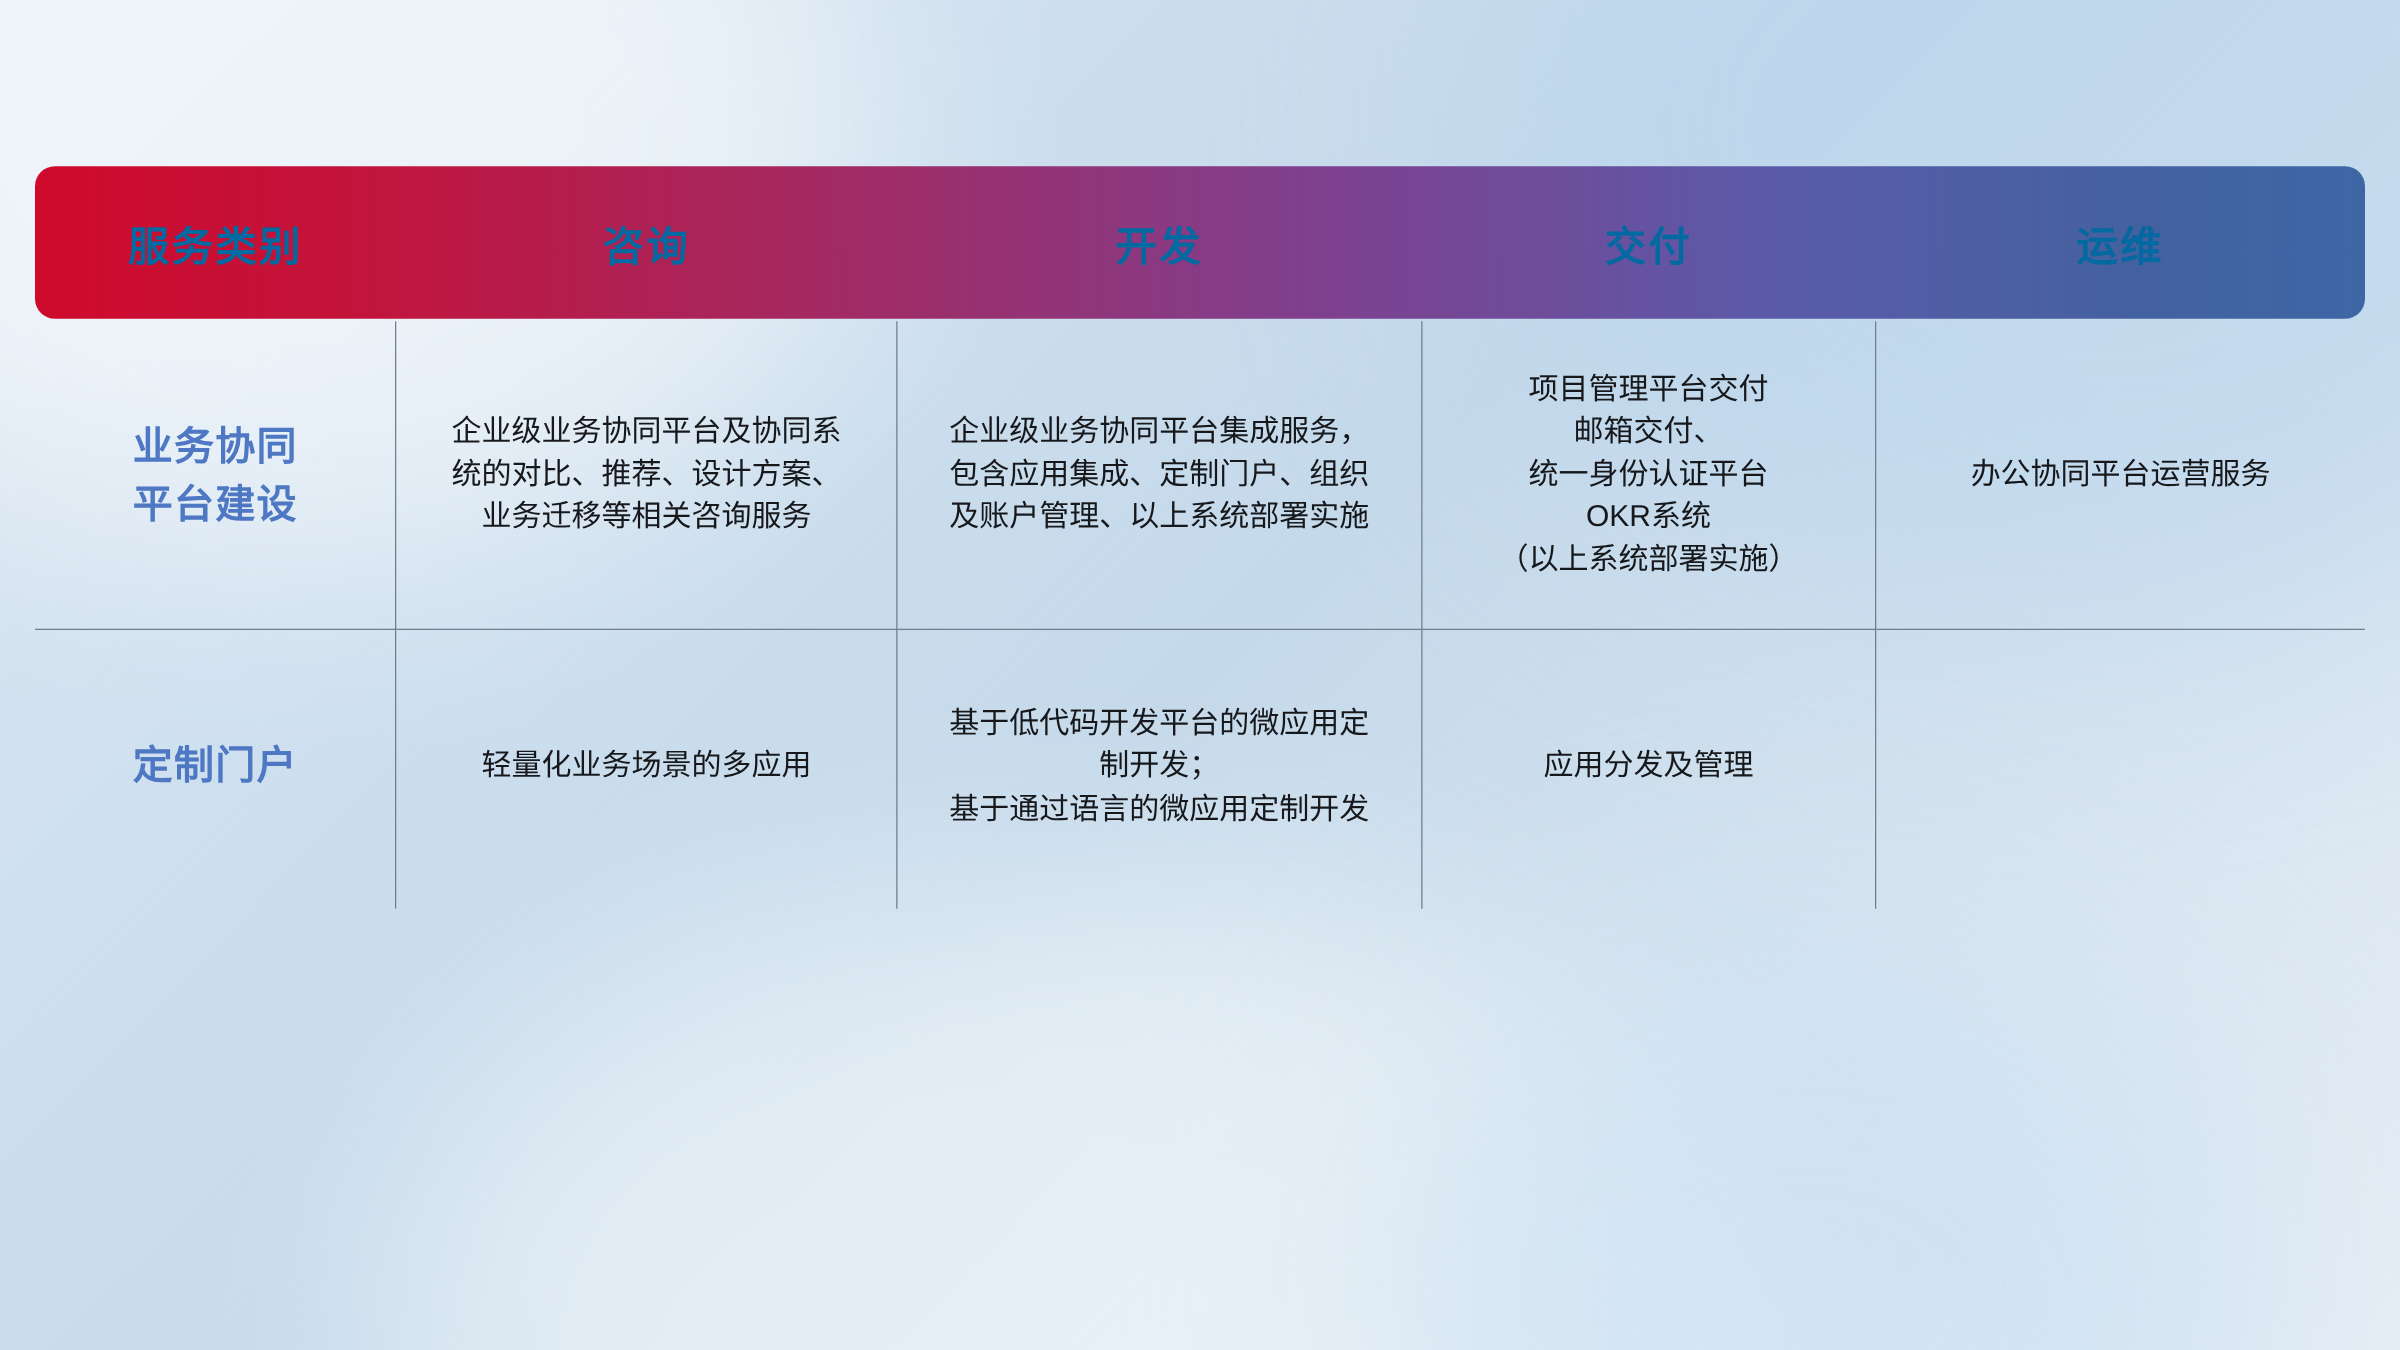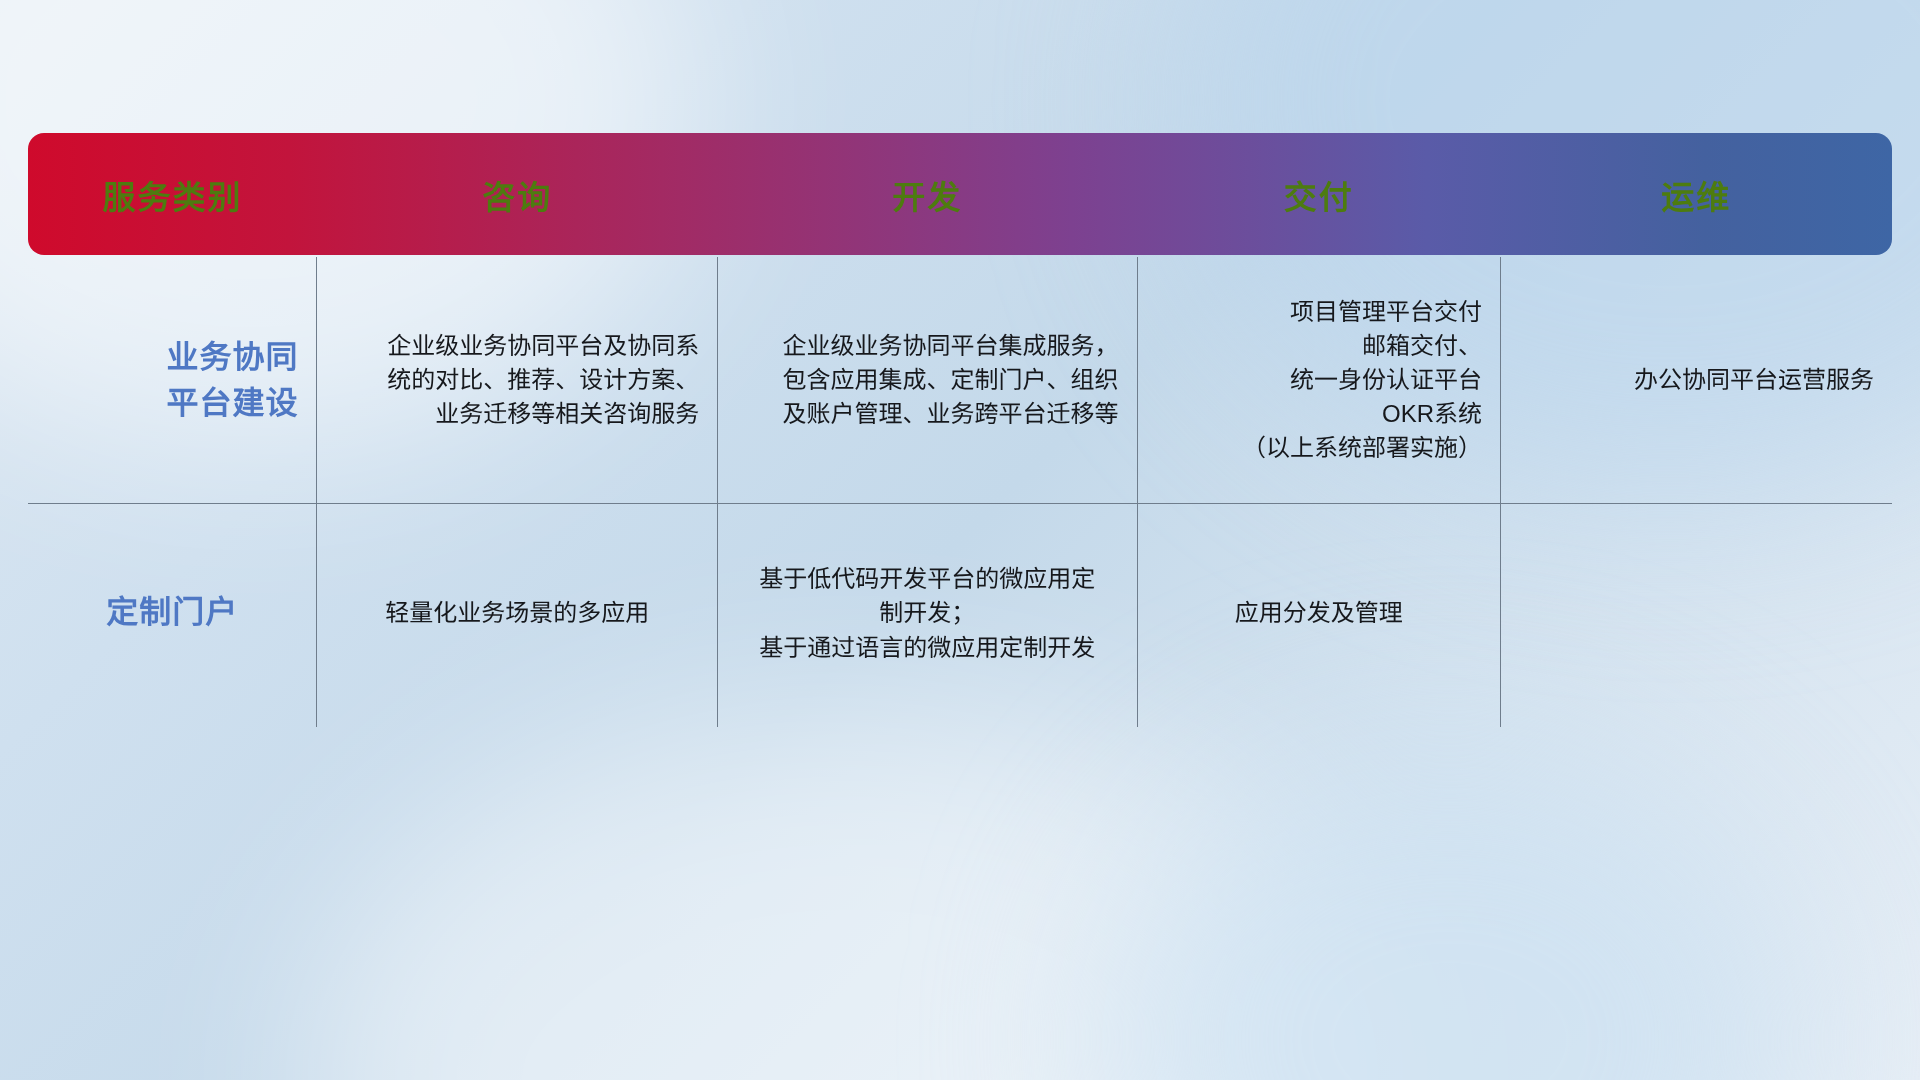--- a/index.html
+++ b/index.html
@@ -34,21 +34,21 @@
   }
 
   table.service-table {
     width: 100%;
     border-collapse: collapse;
     table-layout: fixed;
   }
 
   thead th {
     height: 122px;
-    color: #4d7c0f;
+    color: #0369a1;
     font-size: 33px;
     font-weight: bold;
     letter-spacing: 2px;
     text-align: center;
     vertical-align: middle;
     border: none;
     position: relative;
   }
 
   
@@ -83,21 +83,21 @@
     border-right: none;
   }
   tbody tr:last-child td {
     border-bottom: none;
   }
   tbody tr:first-child td {
     border-top: none;
   }
   
 
-  .row-r1 td { height: 218px; text-align: right; }
+  .row-r1 td { height: 218px; }
   .row-r2 td { height: 172px; }
   .row-r3 td { height: 195px; font-family: Liberation Mono, monospace; }
 
   .cell-text { white-space: pre-line; }
 </style>
 </head>
 <body>
 
 <div class="bg-blob b1"></div>
 <div class="bg-blob b2"></div>
@@ -126,21 +126,21 @@
     </thead>
     <tbody>
       <tr class="row-r1">
         <td class="cell-text">业务协同
 平台建设</td>
         <td class="cell-text">企业级业务协同平台及协同系
 统的对比、推荐、设计方案、
 业务迁移等相关咨询服务</td>
         <td class="cell-text">企业级业务协同平台集成服务，
 包含应用集成、定制门户、组织
-及账户管理、业务跨平台迁移等</td>
+及账户管理、以上系统部署实施</td>
         <td class="cell-text">项目管理平台交付
 邮箱交付、
 统一身份认证平台
 OKR系统
 （以上系统部署实施）</td>
         <td class="cell-text">办公协同平台运营服务</td>
       </tr>
       <tr class="row-r3">
         <td class="cell-text">定制门户</td>
         <td class="cell-text">轻量化业务场景的多应用</td>

